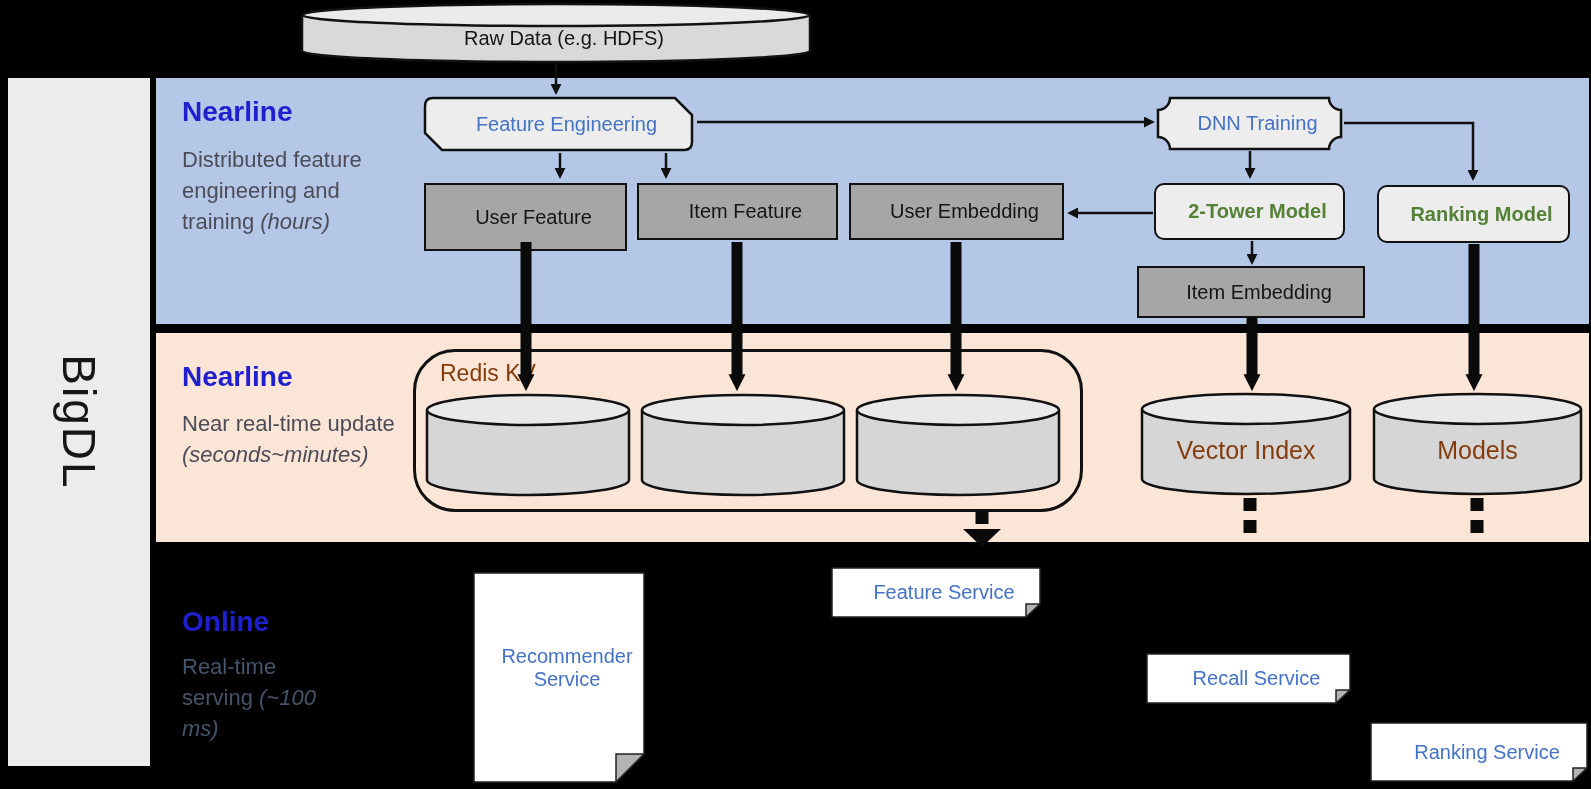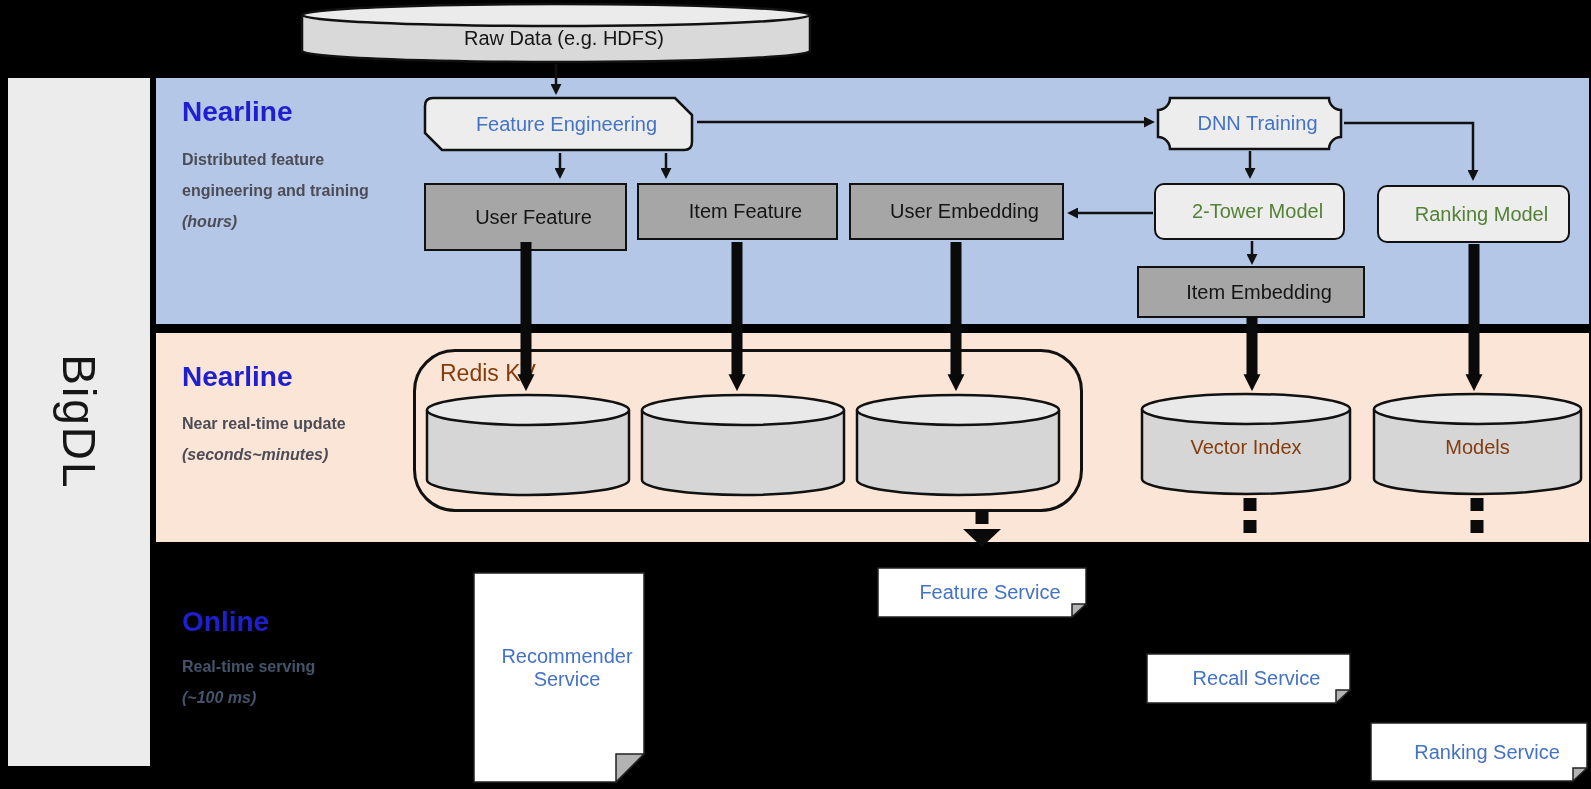--- a/index.html
+++ b/index.html
@@ -9,36 +9,36 @@
   
   .sidebar{left:8px;top:78px;width:142px;height:688px;background:var(--sidebar,#ececec);
            display:flex;align-items:center;justify-content:center;}
   .brand{transform:rotate(90deg);font-size:46px;color:#161616;letter-spacing:2px;white-space:nowrap;}
   
   .band{left:156px;width:1433px;}
   .band.offline{top:78px;height:246px;background:var(--offline-band,#b4c7e7);}
   .band.nearline{top:333px;height:209px;background:var(--nearline-band,#fbe5d6);}
   
   .sec-title{font-size:28px;font-weight:bold;color:var(--section-title-blue,#1f1fd0);}
-  .desc{font-size:16px;line-height:31px;color:var(--description-gray,#4c4c57);font-weight:bold;}
+  .desc{font-size:22px;line-height:31px;color:var(--description-gray,#4c4c57);}
   .desc.online{color:var(--online-description,#44546a);}
   .desc em{font-style:italic;}
   
   .shape{display:flex;align-items:center;justify-content:center;text-align:center;}
   .shape>svg{position:absolute;left:0;top:0;}
   .shape .lbl{position:relative;z-index:2;font-size:20px;margin-left:16px;}
   .blue-lbl{color:var(--node-label-blue,#4472c4);}
-  .green-lbl{color:var(--model-label-green,#538135);}
+  .green-lbl{color:var(--model-label-green,#538135);font-weight:bold;}
   .brown-lbl{color:var(--storage-label-brown,#843c0c);}
   .black-lbl{color:#151515;}
   .gray-box{background:var(--box-gray,#a6a6a6);border:2.5px solid #111;box-sizing:border-box;}
   .round-box{background:var(--shape-light,#ededed);border:2.5px solid #111;border-radius:10px;box-sizing:border-box;}
   .redis-container{border:3px solid #111;border-radius:42px;box-sizing:border-box;}
   .redis-lbl{position:absolute;left:24px;top:8px;font-size:23px;}
-  .cyl-lbl{position:absolute;left:0;right:0;top:44px;text-align:center;font-size:20px;}
+  .cyl-lbl{position:absolute;left:0;right:0;top:44px;text-align:center;font-size:25px;}
   .connectors{left:0;top:0;pointer-events:none;}
 </style>
 </head>
 <body>
 
 <div id="stage">
 
   <div class="abs sidebar">
     <span class="brand">BigDL</span>
   </div>
@@ -142,21 +142,21 @@
     <span class="cyl-lbl brown-lbl">Models</span>
   </div>
 
   <div class="abs shape" style="left:473px;top:572px;width:172px;height:211px">
     <svg width="172" height="211">
       <path d="M1 1 H171 V182 L143 210 H1 Z" fill="#ffffff" stroke="#222" stroke-width="1.5"></path>
       <path d="M171 182 L143 210 L143 182 Z" fill="#b3b3b3" stroke="#222" stroke-width="1.5"></path>
     </svg>
     <span class="lbl blue-lbl" style="padding:0 8px 20px">Recommender Service</span>
   </div>
-  <div class="abs shape" style="left:877px;top:567px;width:210px;height:51px">
+  <div class="abs shape" style="left:831px;top:567px;width:210px;height:51px">
     <svg width="210" height="51">
       <path d="M1 1 H209 V37 L195 50 H1 Z" fill="#ffffff" stroke="#222" stroke-width="1.5"></path>
       <path d="M209 37 L195 50 L195 37 Z" fill="#b3b3b3" stroke="#222" stroke-width="1.5"></path>
     </svg>
     <span class="lbl blue-lbl">Feature Service</span>
   </div>
   <div class="abs shape" style="left:1146px;top:653px;width:205px;height:51px">
     <svg width="205" height="51">
       <path d="M1 1 H204 V37 L190 50 H1 Z" fill="#ffffff" stroke="#222" stroke-width="1.5"></path>
       <path d="M204 37 L190 50 L190 37 Z" fill="#b3b3b3" stroke="#222" stroke-width="1.5"></path>

